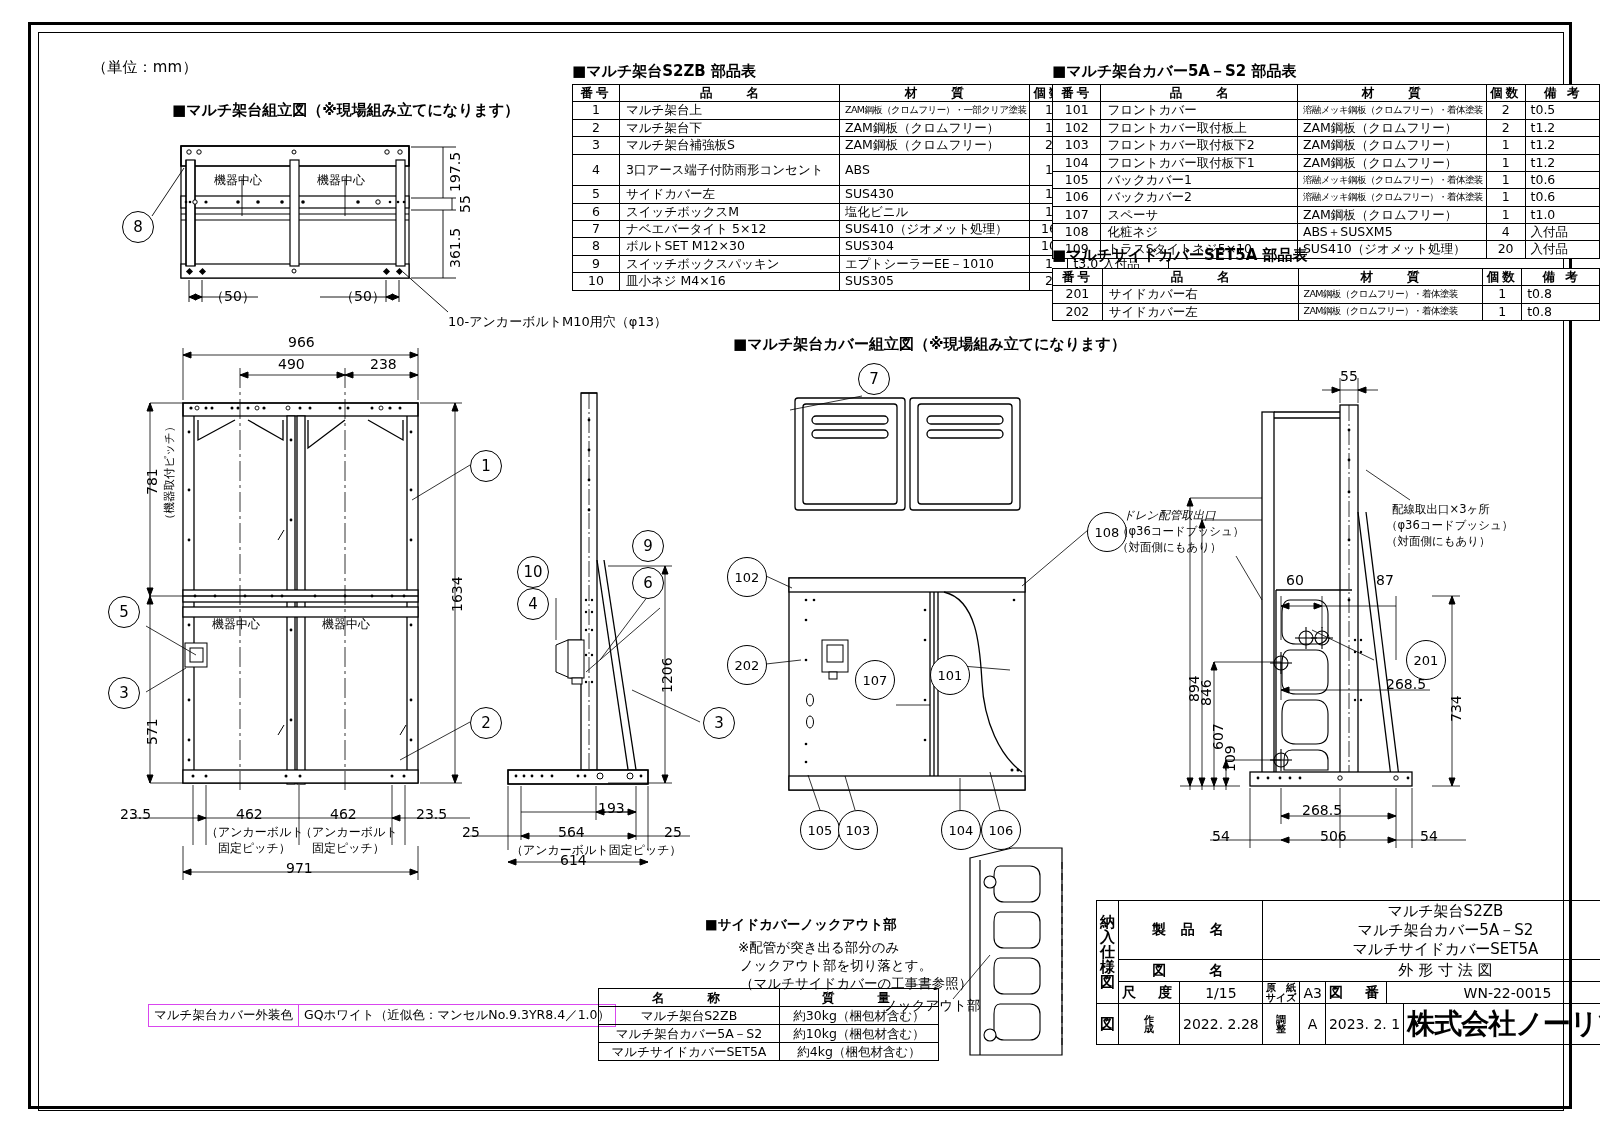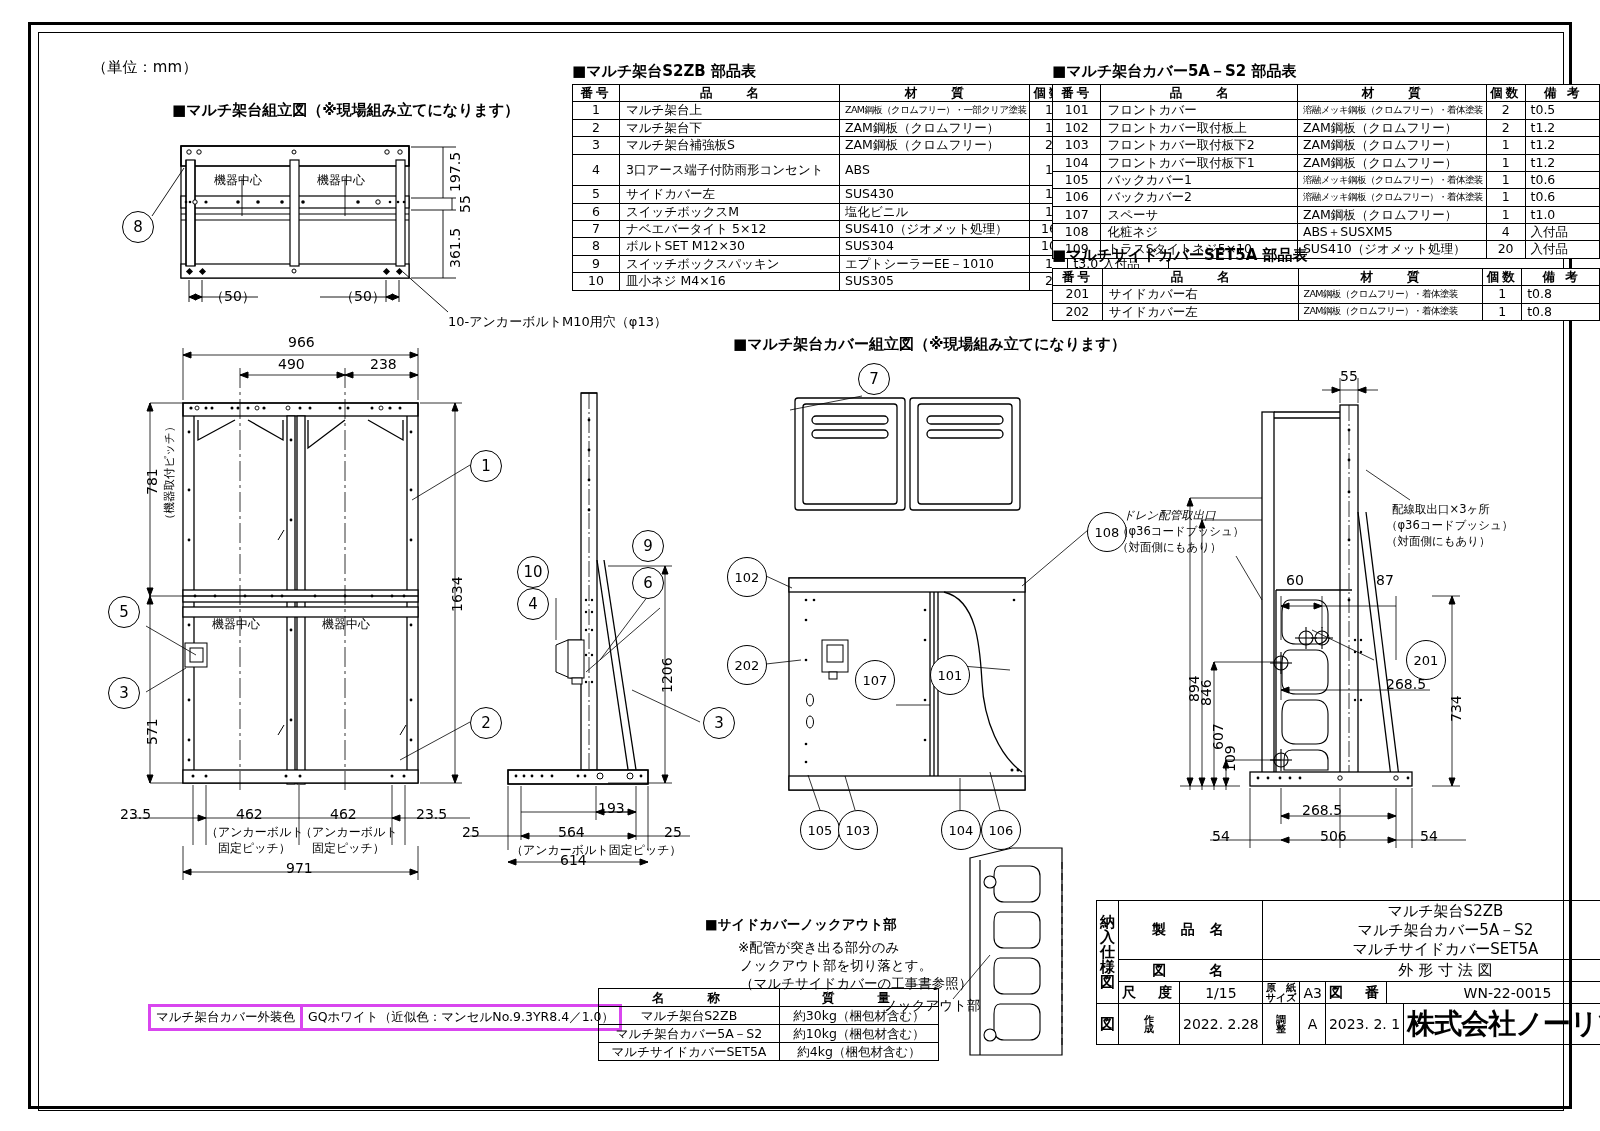--- a/index.html
+++ b/index.html
@@ -83,21 +83,21 @@
   table.weight td{text-align:center;}
   .w-name{width:172px;}
   .w-val{width:150px;}
 
   
   table.colornote{
     border-collapse:collapse;
     font-size:12.5px;
   }
   table.colornote td{
-    border:3px solid #d946ef;
+    border:1px solid #d946ef;
     padding:2px 5px;
     white-space:nowrap;
   }
 
   
   table.titleblock{
     border-collapse:collapse;
     font-size:14px;
   }
   table.titleblock td{

